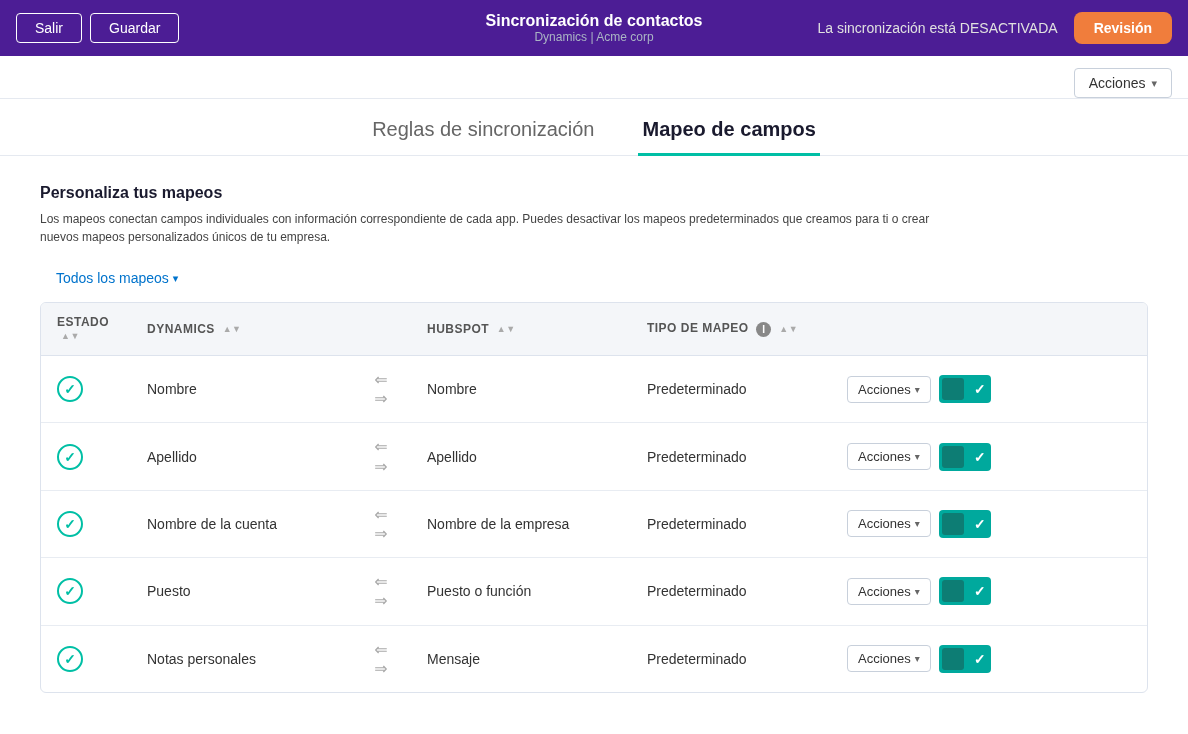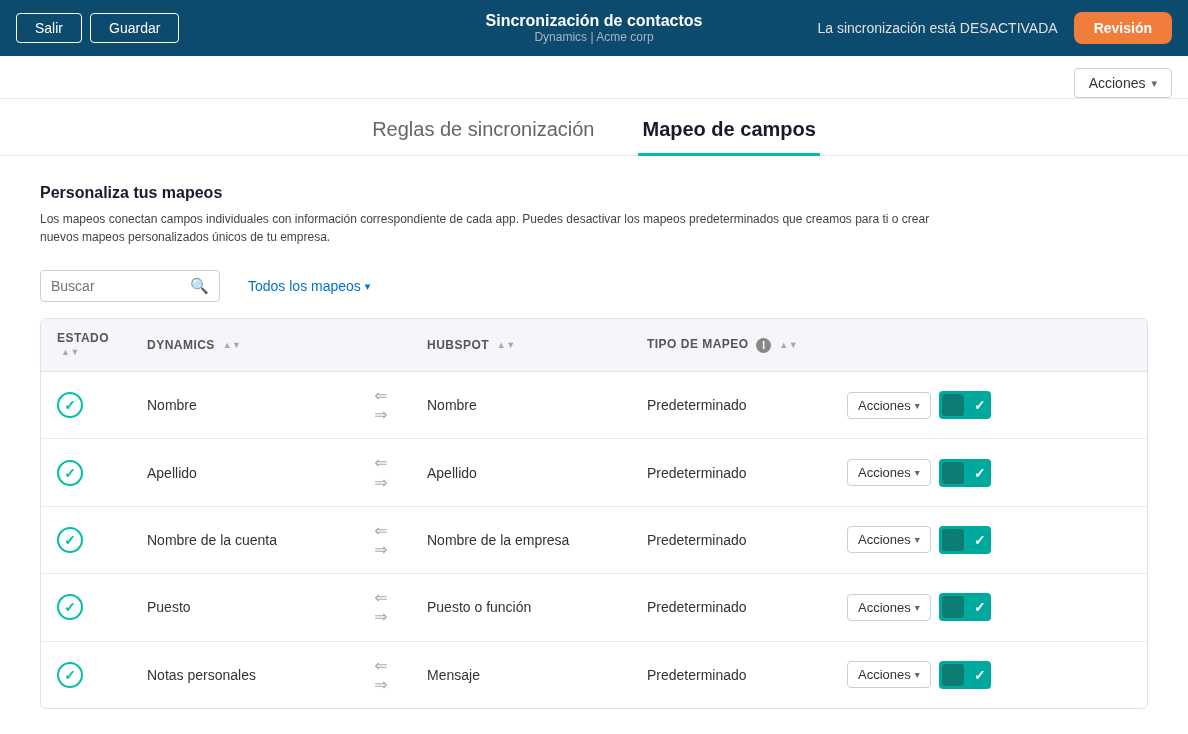--- a/index.html
+++ b/index.html
@@ -1,20 +1,20 @@
 <!DOCTYPE html>
 <html><head>
   <meta charset="utf-8">
   <style>
     * { box-sizing: border-box; margin: 0; padding: 0; }
     body { font-family: -apple-system, BlinkMacSystemFont, 'Segoe UI', Arial, sans-serif; background: #fff; font-size: 14px; color: #333; }
 
     
     .header {
-      background: #0c4a6e;
+      background: #4c1d95;
       display: flex;
       align-items: center;
       padding: 0 16px;
       height: 56px;
       position: relative;
     }
     .header-left { display: flex; gap: 8px; }
     .btn-salir {
       background: transparent;
       border: 1.5px solid #fff;
@@ -354,24 +354,20 @@
   <div class="tab">Reglas de sincronización</div>
   <div class="tab active">Mapeo de campos</div>
 </div>
 
 <div class="content">
   <div class="section-title">Personaliza tus mapeos</div>
   <div class="section-desc">Los mapeos conectan campos individuales con información correspondiente de cada app. Puedes desactivar los mapeos predeterminados que creamos para ti o crear nuevos mapeos personalizados únicos de tu empresa.</div>
 
   <div class="controls-row">
     <div class="controls-left">
-      <div class="search-box">
-        <input class="search-input" type="text" placeholder="Buscar" style="">
-        <span class="search-icon">🔍</span>
-      </div>
       <button class="filter-btn">Todos los mapeos</button>
     </div>
   </div>
 
   <div class="table-wrapper">
     <table>
       <thead>
         <tr>
           <th class="col-estado">
             <span>ESTADO</span>

